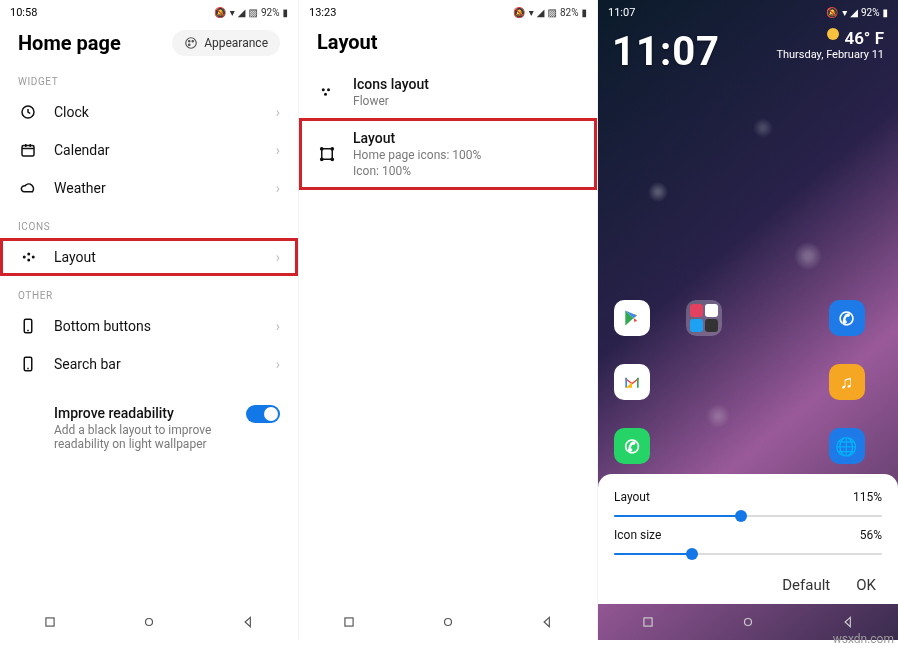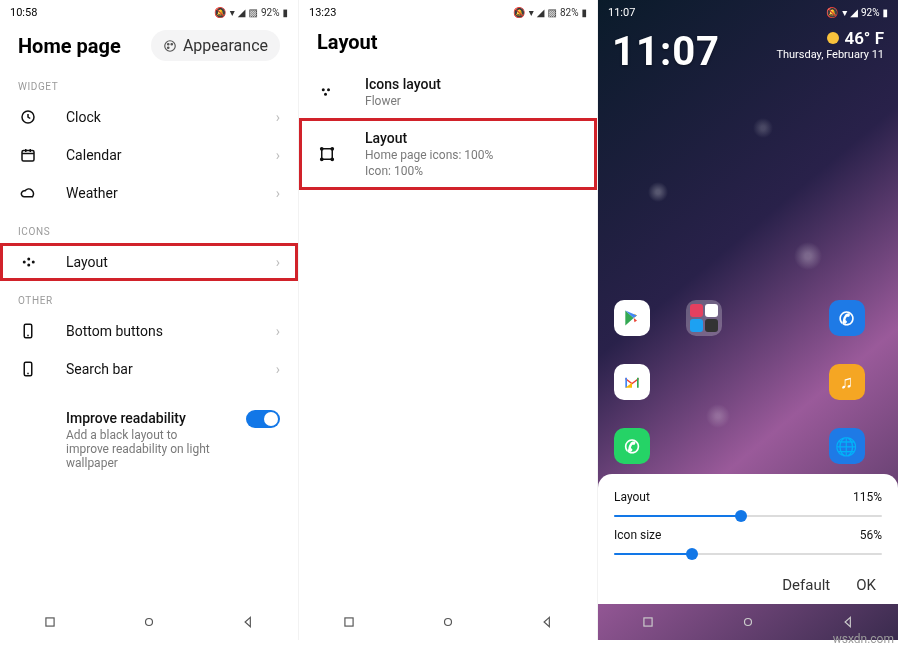--- a/index.html
+++ b/index.html
@@ -6,23 +6,23 @@
   body { background: #fff; width: 898px; height: 650px; display: flex; position: relative; }
   .panel { position: relative; height: 640px; overflow: hidden; background: #fff; }
   .p1 { width: 299px; border-right: 1px solid #f2f2f2; }
   .p2 { width: 299px; border-right: 1px solid #f2f2f2; }
   .p3 { width: 300px; }
   .status-bar { display: flex; justify-content: space-between; align-items: center; padding: 4px 10px 2px 10px; font-size: 11px; height: 22px; }
   .status-icons { display: flex; gap: 2px; align-items: center; font-size: 10px; color:#333; }
   .status-icons span { margin-left: 1px; }
   .title-row { display: flex; justify-content: space-between; align-items: center; padding: 8px 18px 6px 18px; }
   .page-title { font-size: 20px; font-weight: 700; }
-  .appearance-btn { display: flex; align-items: center; gap: 6px; background: #f4f4f5; border-radius: 16px; padding: 6px 12px; font-size: 16px; color:#333; }
+  .appearance-btn { display: flex; align-items: center; gap: 6px; background: #f4f4f5; border-radius: 16px; padding: 6px 12px; font-size: 12px; color:#333; }
   .section-label { font-size: 10px; letter-spacing: .6px; color: #9b9b9b; padding: 14px 18px 6px 18px; }
-  .row { display: flex; align-items: center; padding: 10px 18px; gap: 28px; position: relative; }
+  .row { display: flex; align-items: center; padding: 10px 18px; gap: 16px; position: relative; }
   .row .icon { width: 20px; display:flex; justify-content:center; align-items:center; }
   .row .label { flex: 1; font-size: 14px; color: #111; }
   .row .sub { font-size: 12px; color: #7a7a7a; }
   .row .col { display:flex; flex-direction:column; flex:1; gap:2px;}
   .chev { color: #bdbdbd; font-size: 14px; }
   .highlight { outline: 3px solid #d1222a; outline-offset: -3px; }
   .toggle { width: 34px; height: 18px; background:#1277e7; border-radius:10px; position:relative; }
   .toggle::after { content:""; position:absolute; right:2px; top:2px; width:14px; height:14px; background:#fff; border-radius:50%; }
   .nav-bar { position:absolute; bottom:0; left:0; right:0; height:36px; display:flex; justify-content:space-around; align-items:center; color:#555; }
   .nav-bar span { width:18px; height:18px; display:inline-flex; align-items:center; justify-content:center; }
@@ -34,21 +34,21 @@
       radial-gradient(circle at 40% 65%, rgba(255,255,255,.2) 2px, transparent 12px),
       radial-gradient(circle at 80% 80%, rgba(255,255,255,.18) 2px, transparent 10px),
       radial-gradient(circle at 55% 20%, rgba(255,255,255,.18) 2px, transparent 10px),
       linear-gradient(140deg,#0a1b2a 0%, #29214a 40%, #9a5a9a 65%, #3a2b4e 100%);
   }
   .p3 .status-bar { position:relative; z-index:2; color:#fff; }
   .p3 .status-icons { color:#fff; }
   .clock-weather { position:relative; z-index:2; padding: 6px 14px 2px 14px; color:#fff; display:flex; justify-content:space-between; align-items:flex-start; }
   .big-clock { font-size: 40px; font-weight:700; letter-spacing:1px; text-shadow:0 1px 3px rgba(0,0,0,.4); }
   .weather-block { text-align:right; }
-  .temp { font-size: 17px; font-weight:600; display:flex; align-items:center; justify-content:flex-end; gap:5px; }
+  .temp { font-size: 17px; font-weight:600; display:flex; justify-content:flex-end; gap:5px; }
   .sun { width:12px; height:12px; background:#f9c23c; border-radius:50%; }
   .date { font-size: 11px; }
   .app-grid { position:absolute; z-index:2; left:0; right:0; top:300px; padding:0 16px; display:grid; grid-template-columns:repeat(4,1fr); gap:16px 18px; }
   .app-grid.row2 { top:364px; }
   .app-grid.row3 { top:428px; }
   .app { width:36px; height:36px; border-radius:10px; background:#fff; display:flex; align-items:center; justify-content:center; font-size:18px; font-weight:bold; }
   .sheet { position:absolute; z-index:3; bottom:36px; left:0; right:0; background:#fff; border-radius:14px 14px 0 0; padding:12px 16px 8px 16px; }
   .sheet-row { display:flex; justify-content:space-between; font-size:12px; color:#111; margin-bottom:4px; margin-top:4px;}
   .track { position:relative; height:16px; margin-bottom:4px;}
   .track::before { content:""; position:absolute; top:7px; left:0; right:0; height:2px; background:#dcdcdc; border-radius:2px;}

